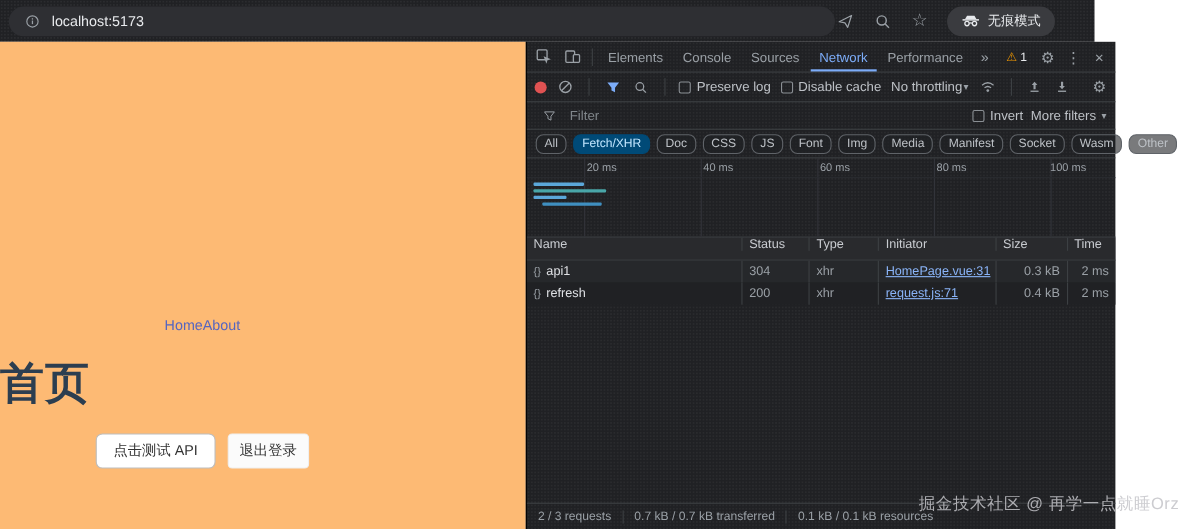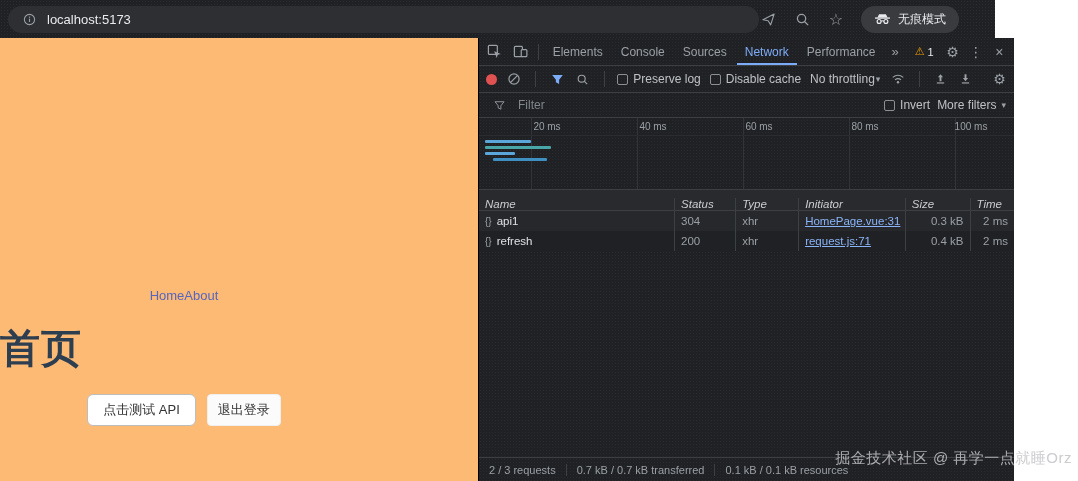--- a/index.html
+++ b/index.html
@@ -93,21 +93,21 @@
   .chip.active{ background:#004a77; border-color:#004a77; color:#c2e7ff; }
 
   
   .dt-timeline{ height:72px; border-bottom:1px solid #3c4043; position:relative; flex:0 0 auto; }
   .tl-grid{ position:absolute; top:0; bottom:0; width:1px; background:#32343a; }
   .tl-tick{ position:absolute; top:3px; transform:translateX(-50%); font-size:10px; color:#9aa0a6; white-space:nowrap;margin-left:16px; }
   .tl-ruleline{ position:absolute; top:17px; left:0; right:0; height:1px; background:#2a2c30; }
   .tl-bar{ position:absolute; height:3px; border-radius:1px; }
 
   
-  .dt-thead{ height:21px; background:#292a2d; border-bottom:1px solid #3c4043; display:flex; align-items:flex-end; font-size:11.5px; color:#c9ccd1; flex:0 0 auto;font-style:italic; }
+  .dt-thead{ height:21px; background:#292a2d; border-bottom:1px solid #3c4043; display:flex; align-items:flex-start; font-size:11.5px; color:#c9ccd1; flex:0 0 auto; }
   .cell{ display:flex; align-items:center; padding:0 6px; border-right:1px solid #3c4043; overflow:hidden; white-space:nowrap; }
   .c-name{ width:222px; } .c-status{ width:68px; } .c-type{ width:70px; }
   .c-init{ width:120px; } .c-size{ width:72px; } .c-time{ width:48px; border-right:none; }
   .num{ justify-content:flex-end; }
   .dt-row{ height:20px; display:flex; align-items:stretch; font-size:11.5px; color:#9aa0a6; cursor:pointer; flex:0 0 auto; }
   .dt-row.odd{ background:#26282b; }
   .dt-row.even{ background:#202124; }
   .req-name{ color:#dfe1e5; display:flex; align-items:center; gap:5px; }
   .braces{ color:#9aa0a6; font-size:10px; }
   .init-link{ color:#8ab4f8; text-decoration:underline; cursor:pointer; }
@@ -278,20 +278,34 @@
     <span class="chk-item">
       <span class="chk"></span>
       <span>Invert</span>
     </span>
     <span class="more-filters">
       <span>More filters</span>
       <span class="caret">▾</span>
     </span>
   </div>
 
+  <div class="dt-bar dt-chipsbar">
+    <span class="chip">All</span>
+    <span class="chip active">Fetch/XHR</span>
+    <span class="chip">Doc</span>
+    <span class="chip">CSS</span>
+    <span class="chip">JS</span>
+    <span class="chip">Font</span>
+    <span class="chip">Img</span>
+    <span class="chip">Media</span>
+    <span class="chip">Manifest</span>
+    <span class="chip">Socket</span>
+    <span class="chip">Wasm</span>
+    <span class="chip">Other</span>
+  </div>
 
   <div class="dt-timeline">
     <span class="tl-grid" style="left:52px"></span>
     <span class="tl-grid" style="left:158px"></span>
     <span class="tl-grid" style="left:264px"></span>
     <span class="tl-grid" style="left:370px"></span>
     <span class="tl-grid" style="left:476px"></span>
     <span class="tl-tick" style="left:52px">20 ms</span>
     <span class="tl-tick" style="left:158px">40 ms</span>
     <span class="tl-tick" style="left:264px">60 ms</span>

